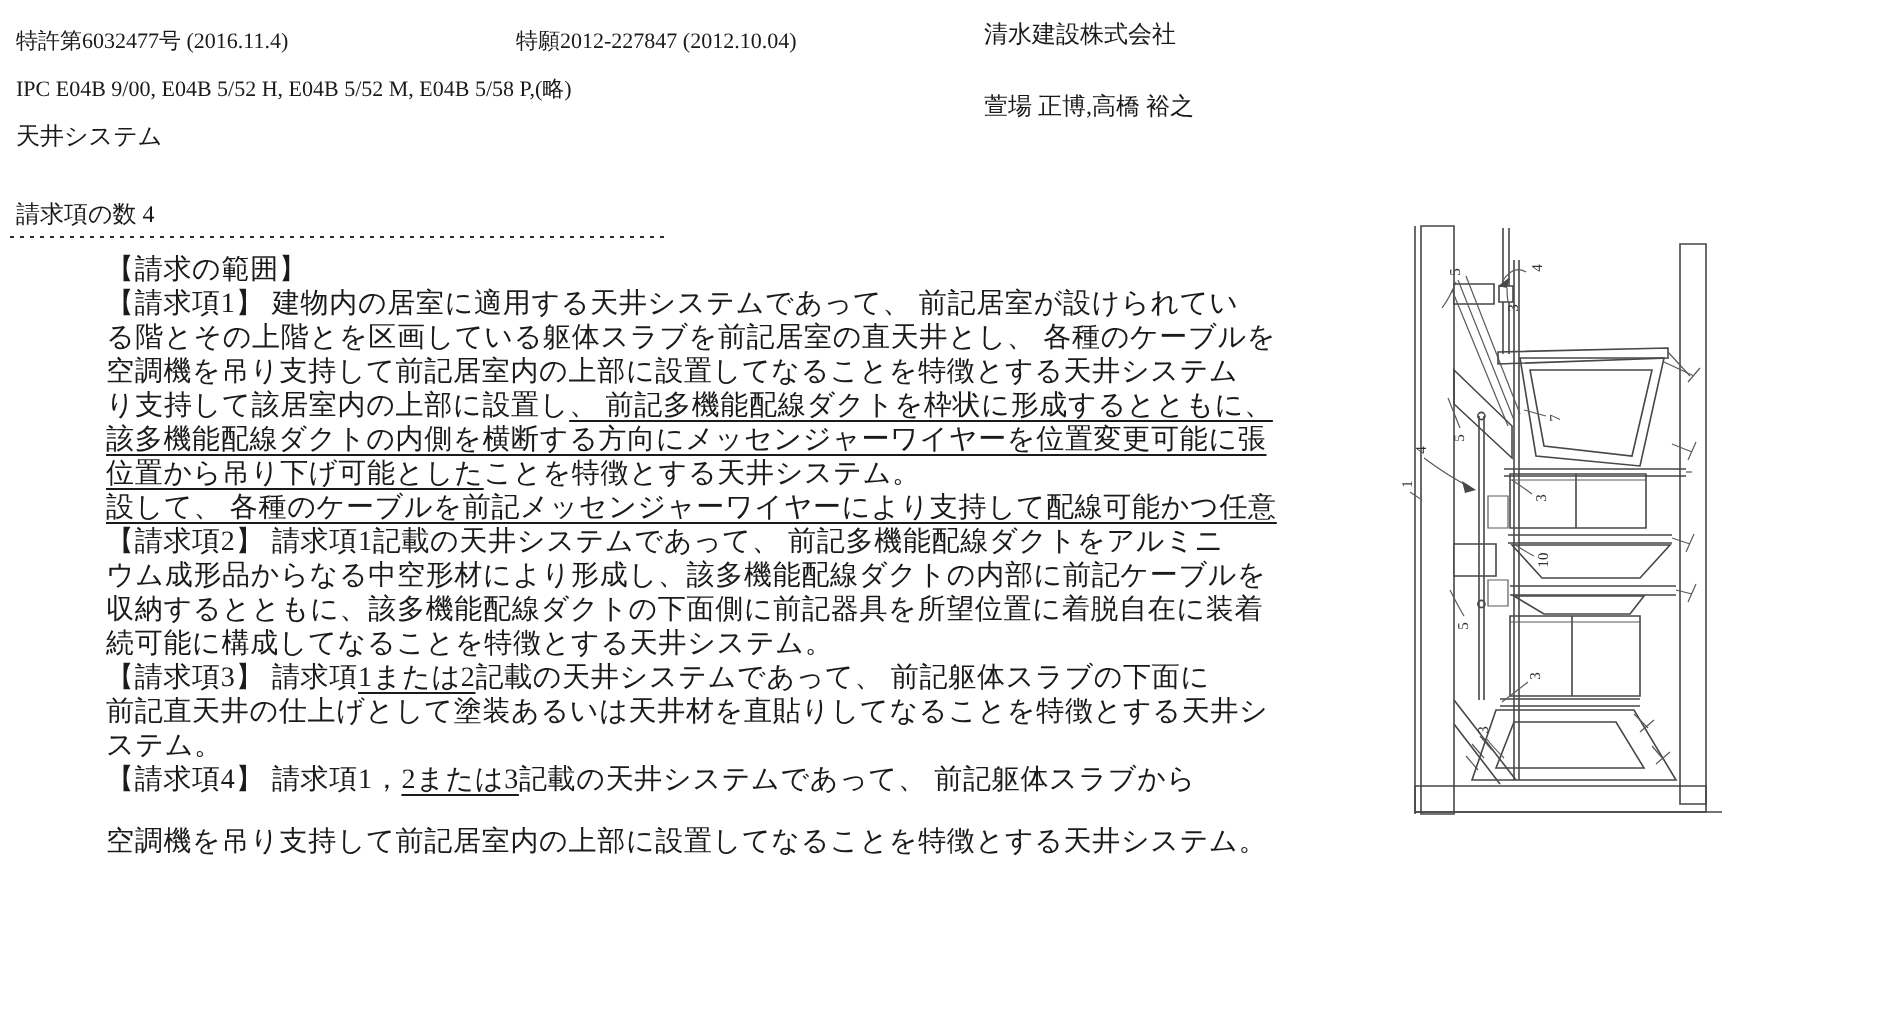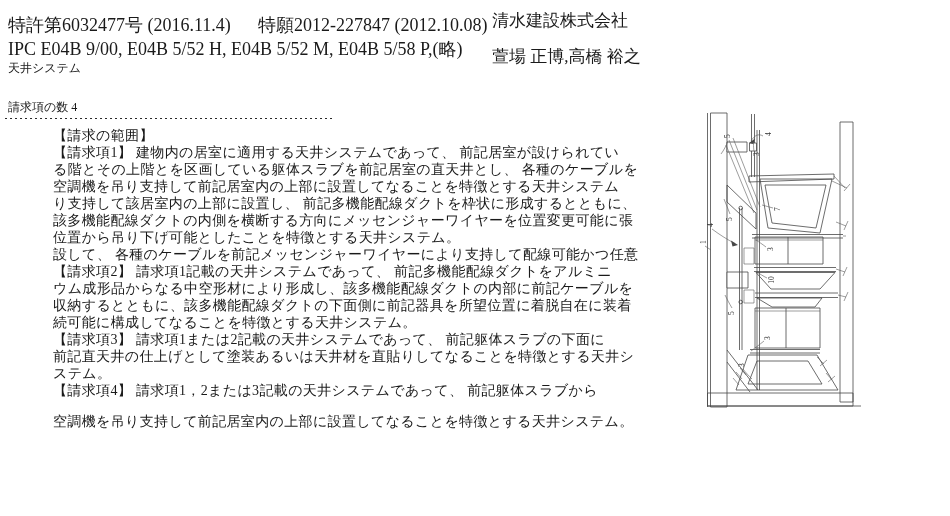--- a/index.html
+++ b/index.html
@@ -1,41 +1,41 @@
 <!DOCTYPE html>
 <html><head>
 <meta charset="utf-8">
 <style>
   html,body{margin:0;padding:0;background:#ffffff;}
   #page{position:relative;width:950px;height:516px;background:#ffffff;overflow:hidden;
         font-family:"Liberation Serif","DejaVu Serif",serif;color:#1a1a1a;}
   .abs{position:absolute;white-space:nowrap;}
-  .h-small{font-size:18px;}
-  .h-large{font-size:17px;}
+  .h-small{font-size:11px;}
+  .h-large{font-size:12px;}
   .h-title{font-size:12px;}
   #dash-sep{position:absolute;left:5px;top:118px;width:328px;height:1px;
             background:repeating-linear-gradient(to right,#2a2a2a 0 2px,transparent 2px 5px);}
   #claims{position:absolute;left:5px;top:127px;width:580px;margin-left:48px;}
   .claim-line{height:17px;line-height:17px;font-size:14px;letter-spacing:0.35px;white-space:nowrap;}
   .claim-line.gap{margin-top:14px;}
-  .u{text-underline-offset:3px;}
+  .u{text-decoration:underline;text-underline-offset:3px;}
   #fig{position:absolute;left:698px;top:110px;width:164px;height:304px;}
   #fig *{vector-effect:non-scaling-stroke;}
   .ln{stroke:#474747;stroke-width:0.8;fill:none;}
   .lnthin{stroke:#5a5a5a;stroke-width:0.6;fill:none;}
   .fillw{fill:#ffffff;}
   .lbl{font-family:"Liberation Serif","DejaVu Serif",serif;font-size:7.5px;fill:#333;}
 </style>
 </head>
 <body>
 
 <div id="page">
 
   <div class="abs h-small" style="left:8px;top:13px;">特許第6032477号 (2016.11.4)</div>
-  <div class="abs h-small" style="left:258px;top:13px;">特願2012-227847 (2012.10.08)</div>
+  <div class="abs h-small" style="left:258px;top:13px;">特願2012-227847 (2012.10.04)</div>
   <div class="abs h-large" style="left:492px;top:9px;">清水建設株式会社</div>
   <div class="abs h-small" style="left:8px;top:37px;">IPC E04B 9/00, E04B 5/52 H, E04B 5/52 M, E04B 5/58 P,(略)</div>
   <div class="abs h-large" style="left:492px;top:45px;">萱場 正博,高橋 裕之</div>
   <div class="abs h-title" style="left:8px;top:60px;">天井システム</div>
   <div class="abs h-title" style="left:8px;top:99px;">請求項の数 4</div>
 
   <div id="dash-sep"></div>
 
   <div id="claims">
     <div class="claim-line"><span>【請求の範囲】</span></div>

